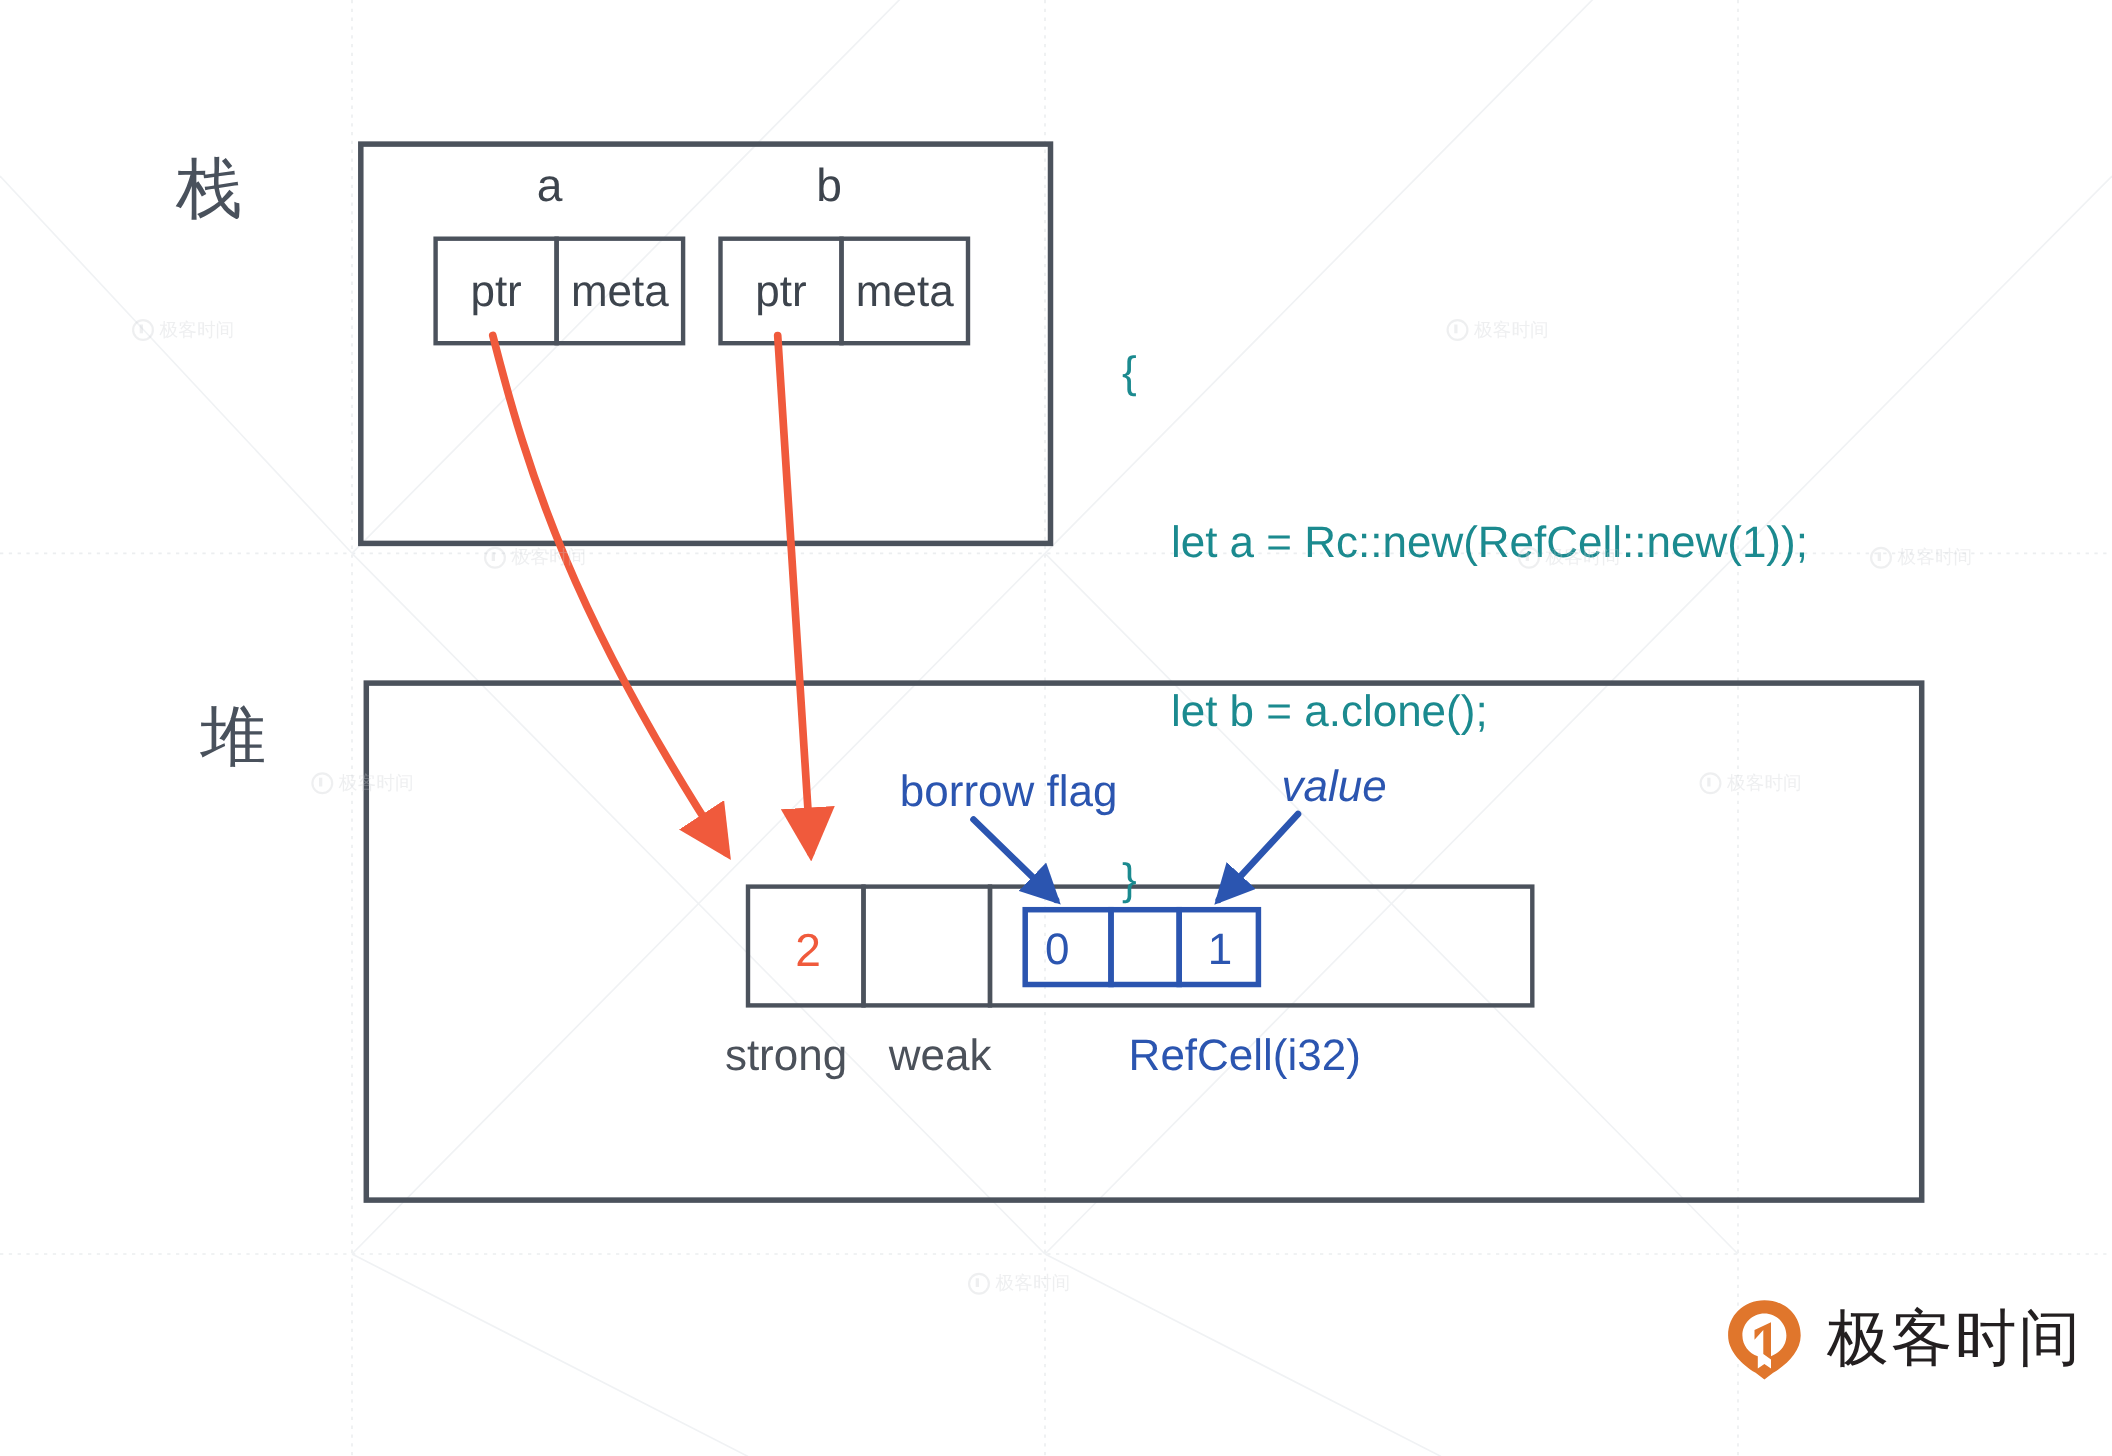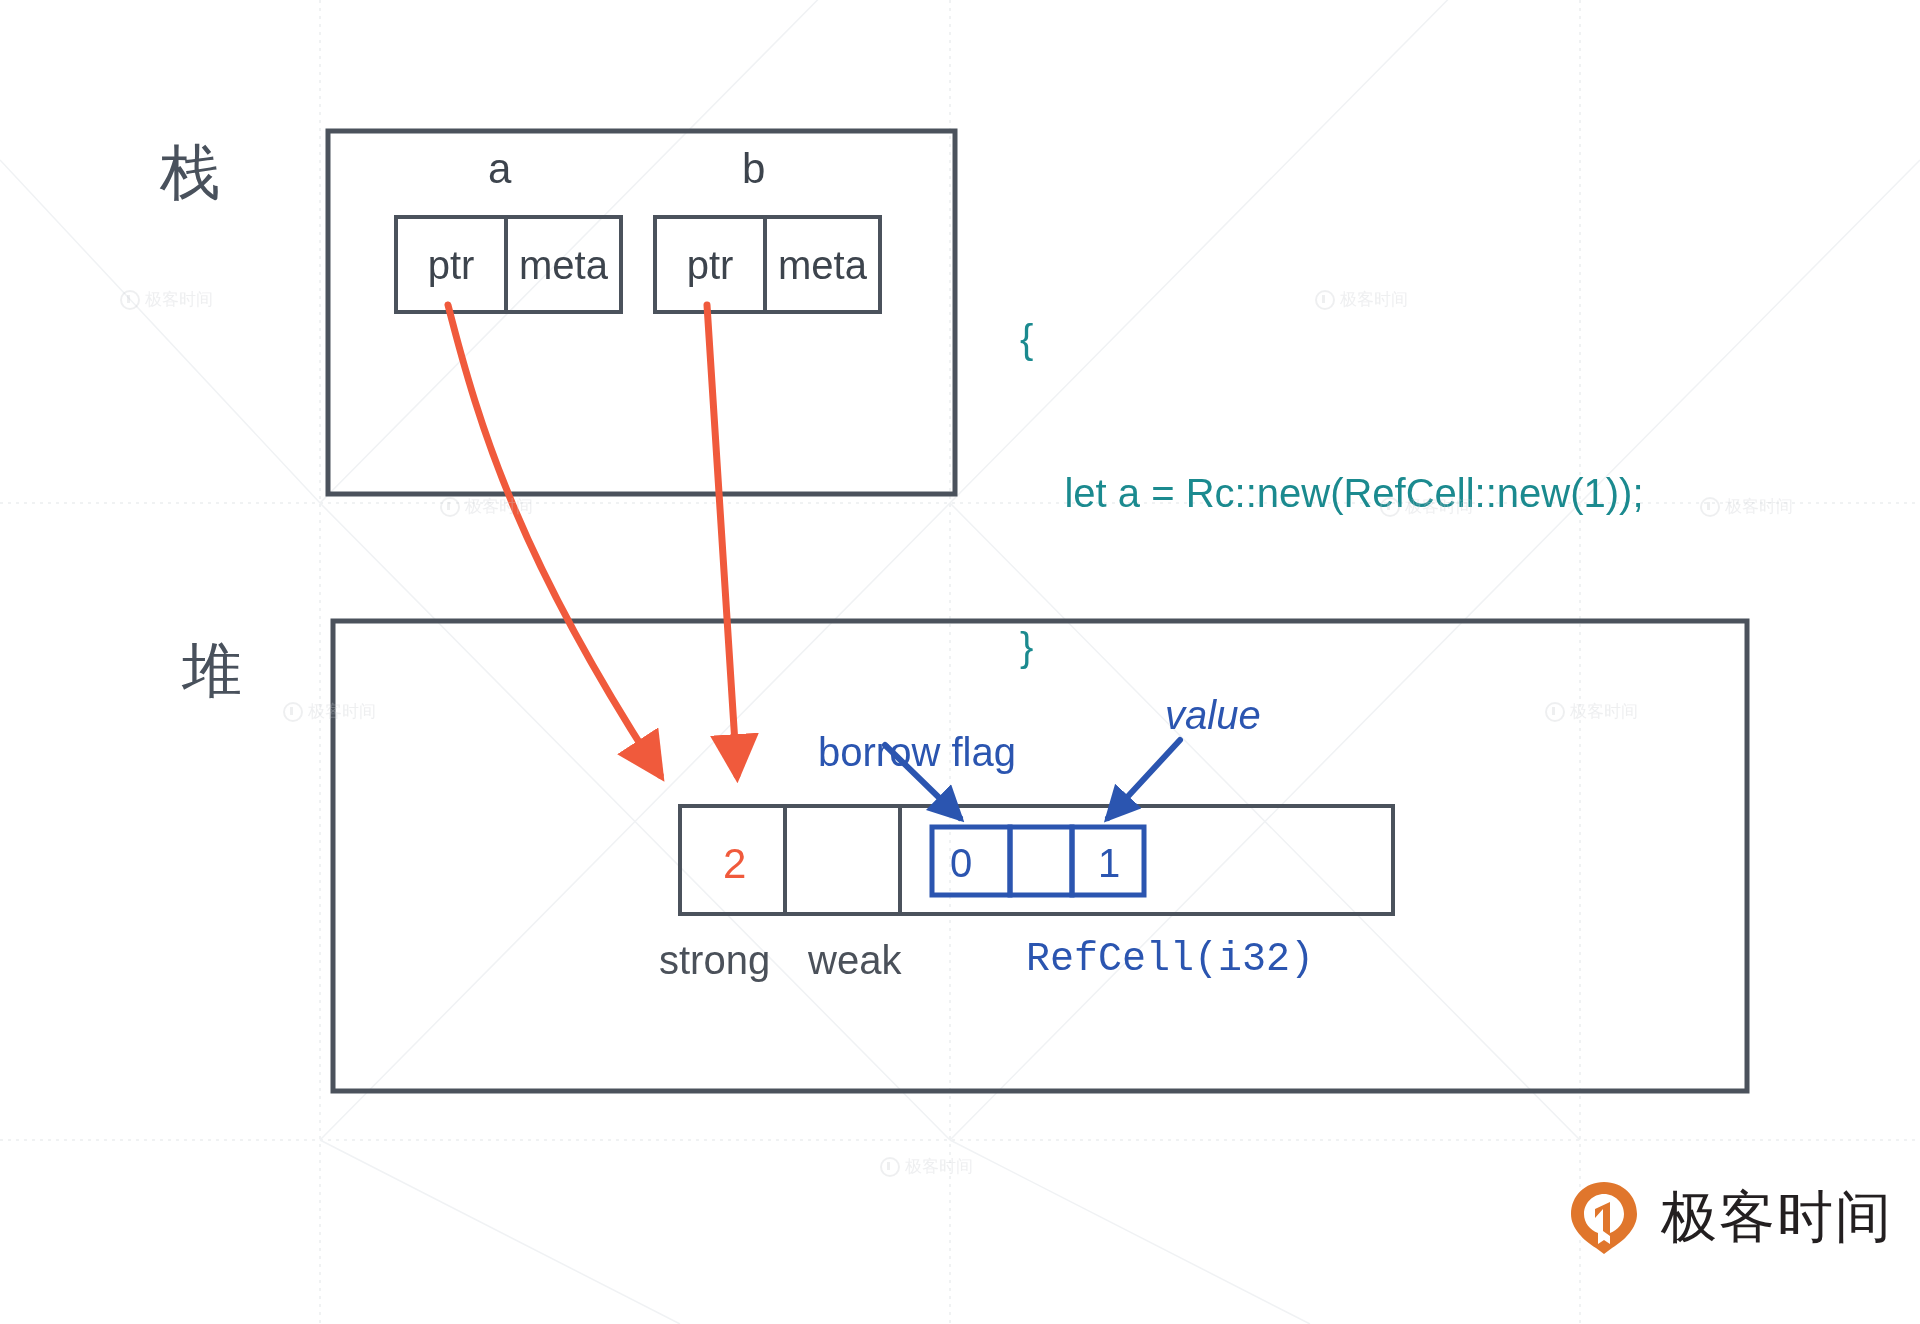--- a/index.html
+++ b/index.html
@@ -72,22 +72,22 @@
   #lbl-strong { left: 649px; top: 940px; margin-left: 10px; }
   #lbl-weak   { left: 808px; top: 940px; }
 
   .blue-label {
     position: absolute;
     color: #2b55b0;
     font-size: 40px;
     line-height: 1;
     white-space: nowrap;
   }
-  #lbl-refcell     { left: 1026px; top: 940px; font-family: Liberation Mono, monospace; }
-  #lbl-borrow-flag { left: 818px; top: 700px; margin-top: 32px; }
+  #lbl-refcell     { left: 1026px; top: 940px; }
+  #lbl-borrow-flag { left: 818px; top: 700px; }
   #lbl-value       { left: 1165px; top: 695px; font-style: italic; }
 
   .strong-count {
     position: absolute;
     color: #f05a3c;
     font-size: 42px;
     line-height: 1;
     white-space: nowrap;
   }
   #count-strong { left: 723px; top: 843px; }
@@ -253,20 +253,21 @@
 
   <div class="refcell-digit" id="digit-borrow">0</div>
   <div class="refcell-digit" id="digit-value">1</div>
 
   <div class="blue-label" id="lbl-borrow-flag">borrow flag</div>
   <div class="blue-label" id="lbl-value">value</div>
 
   <div id="code-block">
     <span class="code-line">{</span>
     <span class="code-line">    let a = Rc::new(RefCell::new(1));</span>
+    <span class="code-line">    let b = a.clone();</span>
     <span class="code-line">}</span>
   </div>
 
   <div id="brand-logo">
     <svg width="78" height="78" viewBox="0 0 78 78" xmlns="http://www.w3.org/2000/svg">
       <path d="M39 4 C20 4 6 18 6 36 C6 50 18 62 31 70 L39 76 L47 70 C60 62 72 50 72 36 C72 18 58 4 39 4 Z" fill="#e0762c"></path>
       <path d="M39 16 C28 16 19 25 19 36 C19 45 25 52 33 55 L33 66 L39 62 L45 66 L45 55 C53 52 59 45 59 36 C59 25 50 16 39 16 Z" fill="#ffffff"></path>
       <path d="M45 24 L45 58 L38 53 L38 31 L30 40 L30 31 Z" fill="#e0762c"></path>
     </svg>
     <span id="brand-logo-text">极客时间</span>

